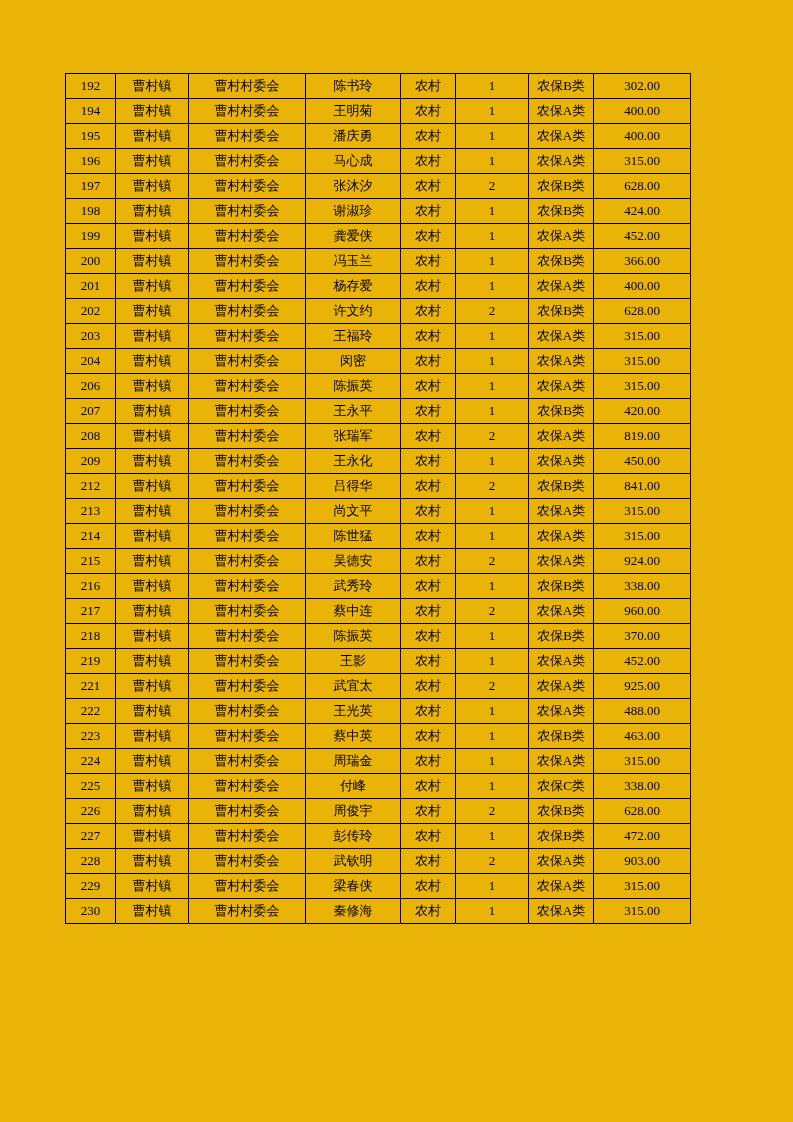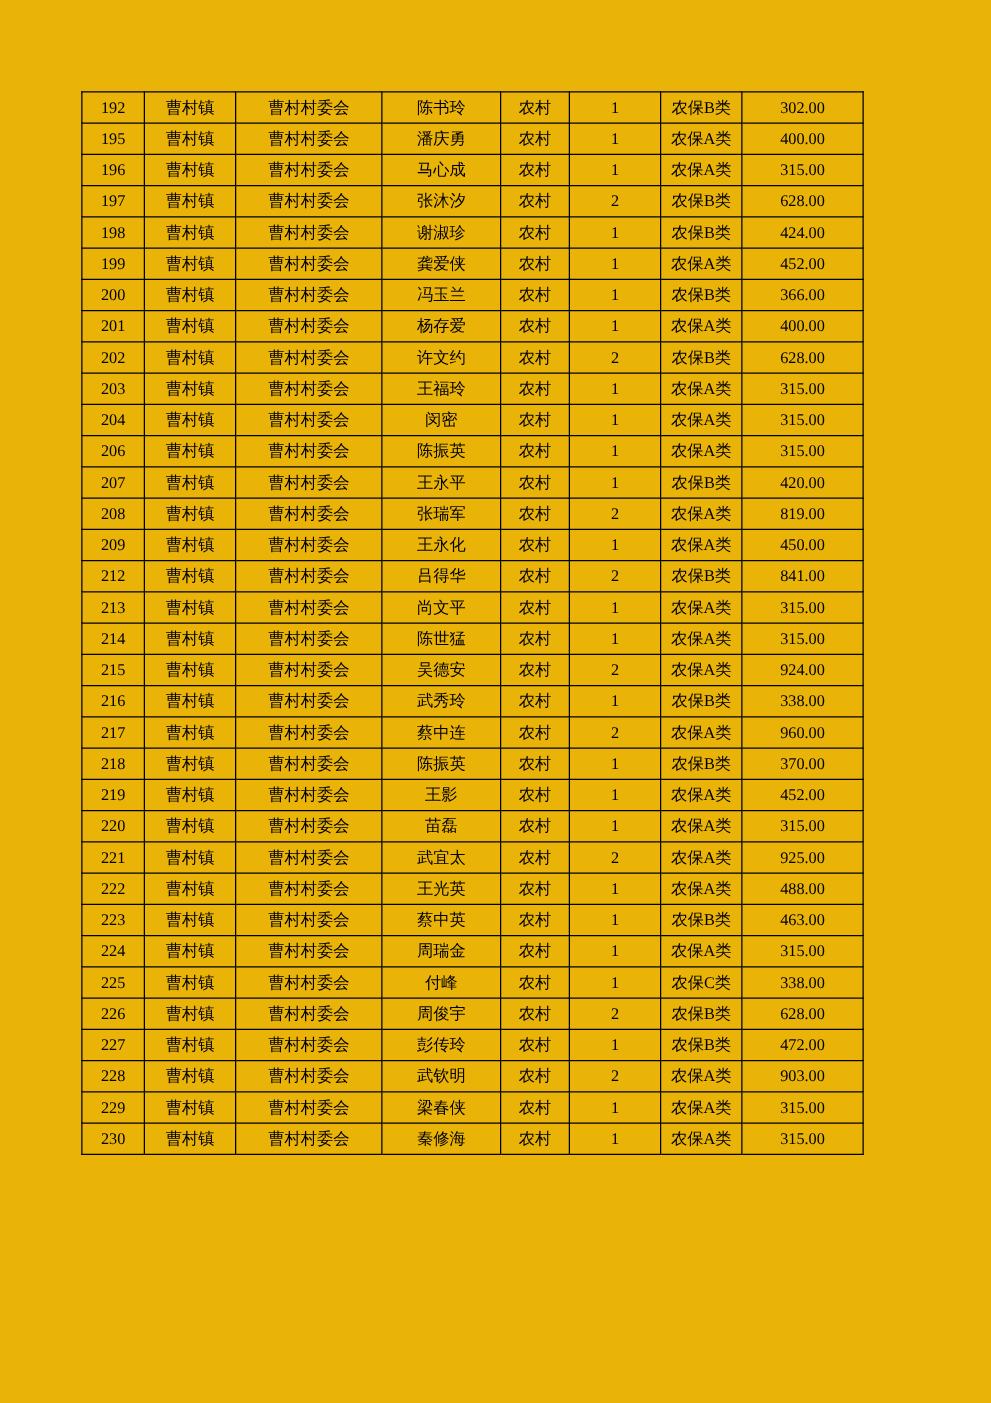--- a/index.html
+++ b/index.html
@@ -65,20 +65,30 @@
           <td>192</td>
           <td>曹村镇</td>
           <td>曹村村委会</td>
           <td>陈书玲</td>
           <td>农村</td>
           <td>1</td>
           <td>农保B类</td>
           <td>302.00</td>
         </tr>
         <tr>
+          <td>194</td>
+          <td>曹村镇</td>
+          <td>曹村村委会</td>
+          <td>王明菊</td>
+          <td>农村</td>
+          <td>1</td>
+          <td>农保A类</td>
+          <td>400.00</td>
+        </tr>
+        <tr>
           <td>195</td>
           <td>曹村镇</td>
           <td>曹村村委会</td>
           <td>潘庆勇</td>
           <td>农村</td>
           <td>1</td>
           <td>农保A类</td>
           <td>400.00</td>
         </tr>
         <tr>
@@ -283,30 +293,20 @@
         </tr>
         <tr>
           <td>219</td>
           <td>曹村镇</td>
           <td>曹村村委会</td>
           <td>王影</td>
           <td>农村</td>
           <td>1</td>
           <td>农保A类</td>
           <td>452.00</td>
-        </tr>
-        <tr>
-          <td>220</td>
-          <td>曹村镇</td>
-          <td>曹村村委会</td>
-          <td>苗磊</td>
-          <td>农村</td>
-          <td>1</td>
-          <td>农保A类</td>
-          <td>315.00</td>
         </tr>
         <tr>
           <td>221</td>
           <td>曹村镇</td>
           <td>曹村村委会</td>
           <td>武宜太</td>
           <td>农村</td>
           <td>2</td>
           <td>农保A类</td>
           <td>925.00</td>

